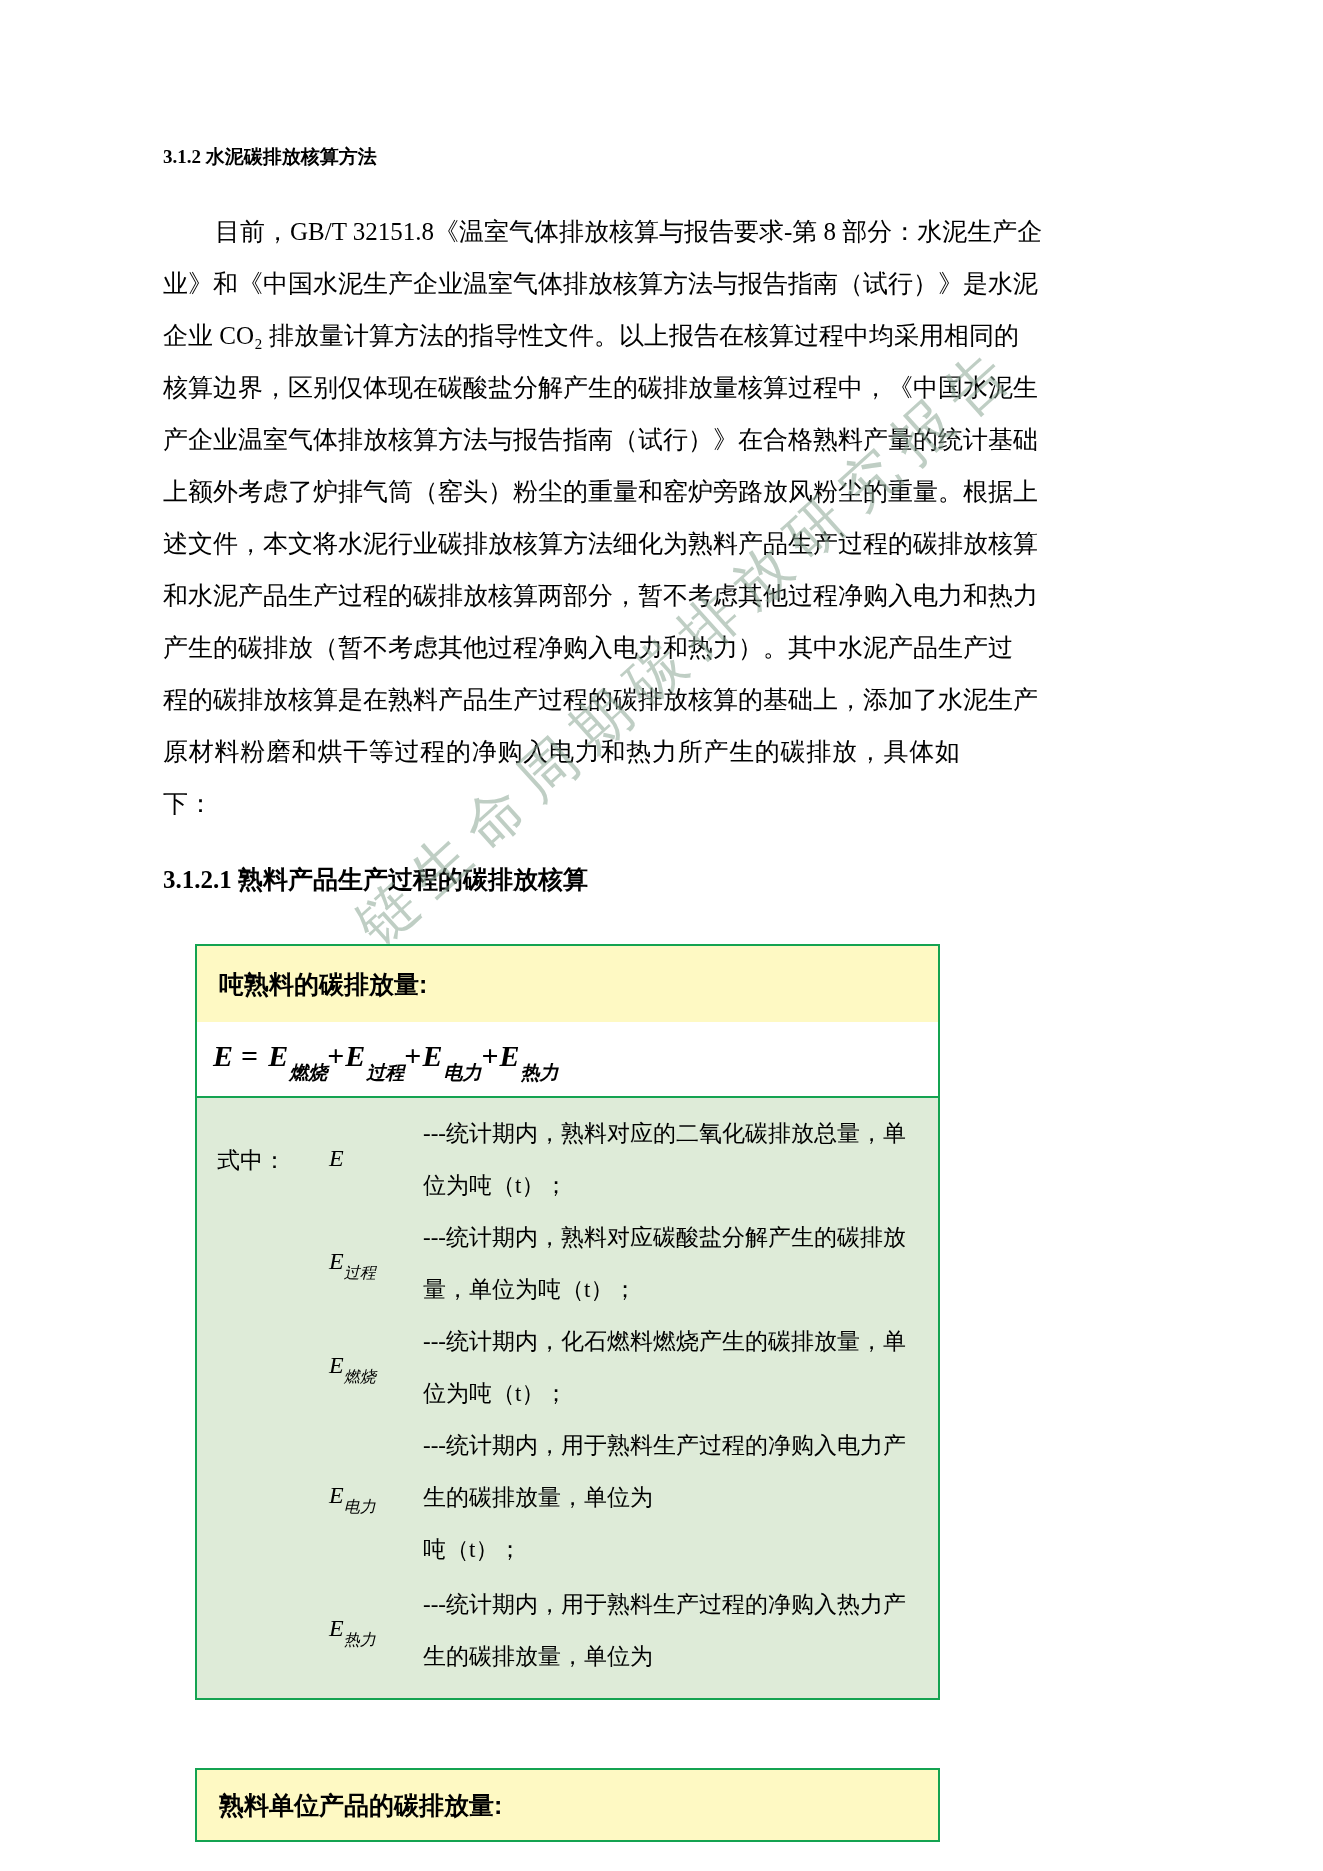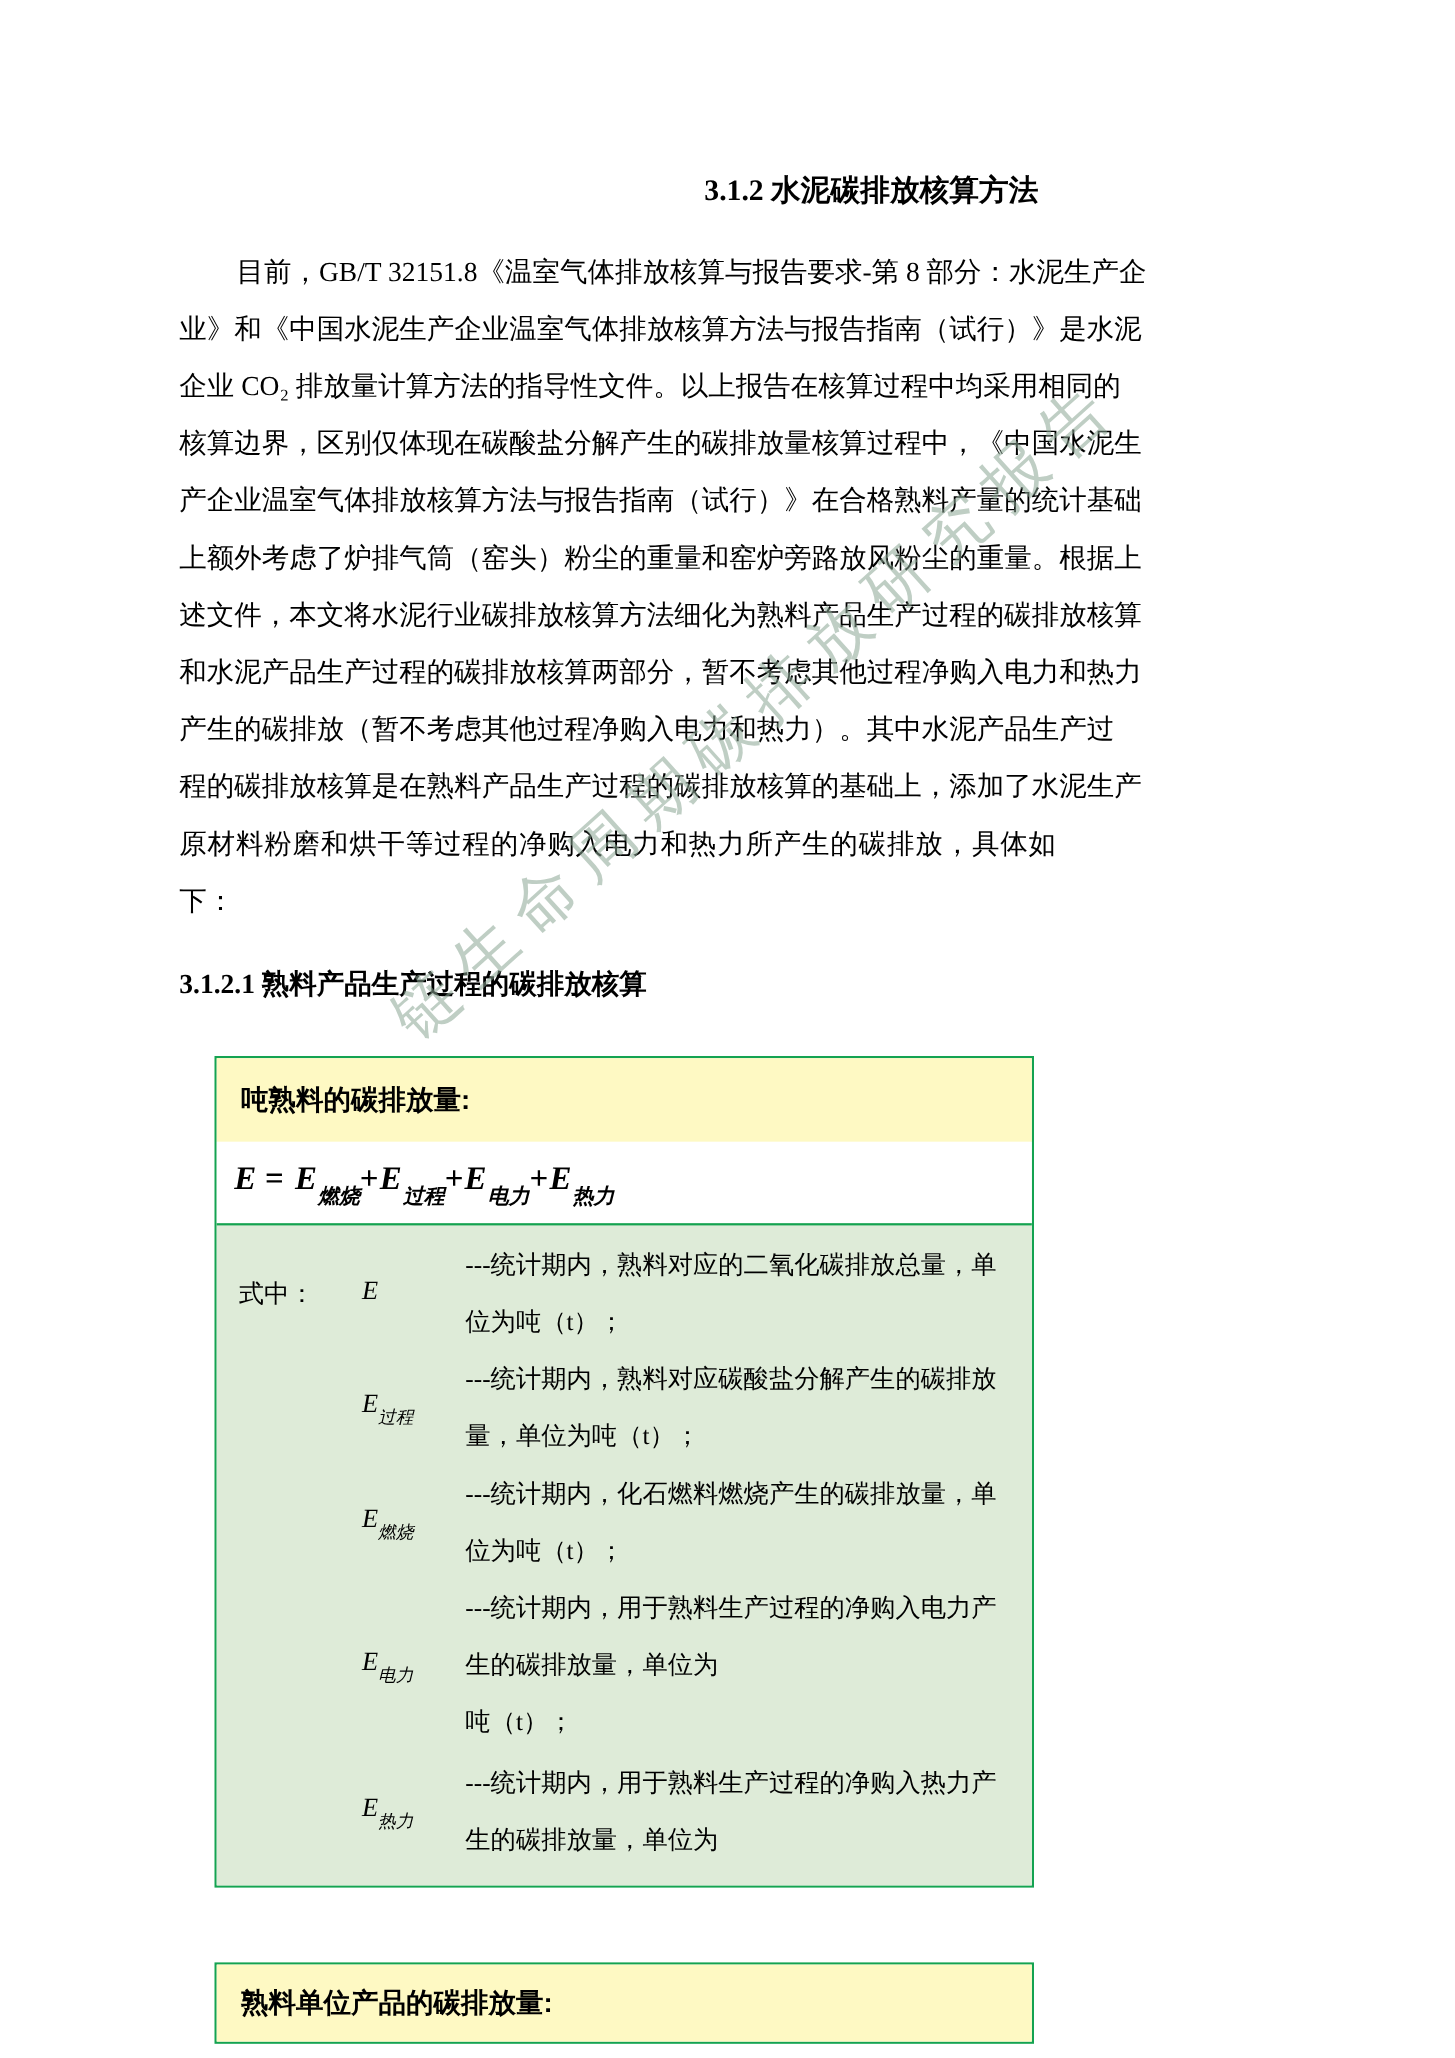--- a/index.html
+++ b/index.html
@@ -8,23 +8,22 @@
     width:1323px;height:1871px;
     background:#ffffff;
     overflow:hidden;
     font-family:"Liberation Serif","DejaVu Serif",serif;
     color:#000;
     box-sizing:border-box;
     padding:140px 0 0 163px;
   }
   .content{position:relative;z-index:1;width:797px;}
   h1.sec{
-    margin:16px;font-size:27px;line-height:34px;font-weight:bold;
+    margin:0;font-size:19px;line-height:34px;font-weight:bold;
     font-family:"Liberation Serif","DejaVu Serif",serif;
-    text-align:right;
   }
   .para{margin-top:32px;width:797px;}
   .para .pline{
     font-size:25px;line-height:52px;height:52px;white-space:nowrap;
     text-align:justify;text-align-last:justify;
   }
   .para div.pline:first-of-type{text-indent:52px;}
   .para div.pline:last-of-type{text-align-last:left;white-space:normal;}
   h2.subsec{
     margin:84px 0 0 0;font-size:25px;line-height:36px;font-weight:bold;

